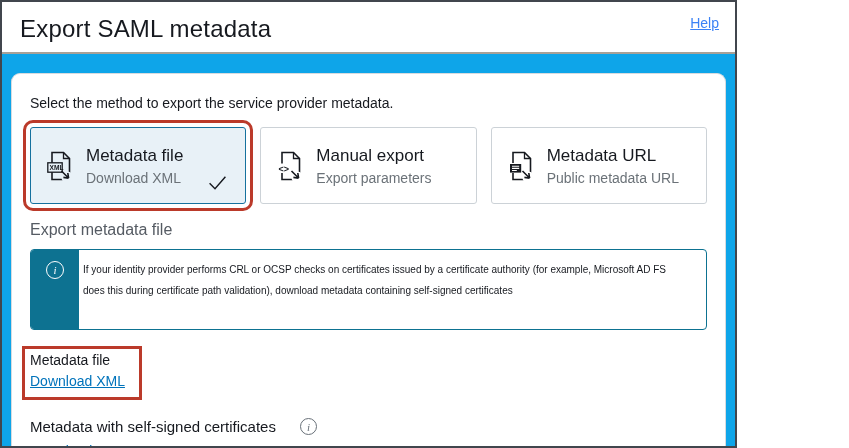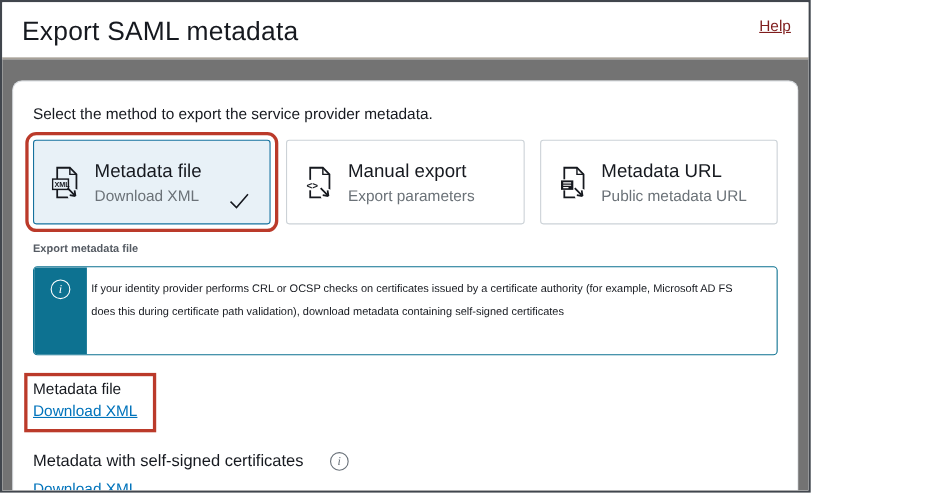--- a/index.html
+++ b/index.html
@@ -12,26 +12,26 @@
     background: #fff;
     display: flex; flex-direction: column;
     overflow: hidden;
   }
 
   
   .header { position: relative; padding: 13px 18px 9px; background: #fff; }
   .page-title { font-size: 24px; font-weight: 400; color: #16191f; letter-spacing: .2px; }
   .help-link {
     position: absolute; right: 16px; top: 13px;
-    color: #7f1d1d; font-size: 14px; text-decoration: underline; cursor: pointer;
+    color: #3b82f6; font-size: 14px; text-decoration: underline; cursor: pointer;
   }
   .divider { border-top: 2px solid #a7a198; }
 
   
-  .content { flex: 1; background: #737373; padding: 19px 9px 0; display: flex; overflow: hidden; }
+  .content { flex: 1; background: #0ea5e9; padding: 19px 9px 0; display: flex; overflow: hidden; }
   .panel {
     flex: 1;
     background: #fff;
     border: 1px solid #d7dbdf; border-bottom: none;
     border-radius: 9px 9px 0 0;
     padding: 18px 18px 0;
     overflow: hidden;
   }
 
   .intro { font-size: 14px; color: #16191f; margin: 3px 0 16px; }
@@ -51,21 +51,21 @@
     outline-offset: 4px;
   }
   .method-text { display: flex; flex-direction: column; }
   .method-title { font-size: 17px; color: #16191f; margin-bottom: 4px; }
   .method-sub { font-size: 14px; color: #6b7278; }
   .check { margin-left: auto; align-self: flex-end; padding-bottom: 3px; }
   .doc-icon { flex: 0 0 auto; }
   .maskfill { fill: #fff; }
   .selected .maskfill { fill: #e8f1f7; }
 
-  .section-heading { font-size: 10px; font-weight: bold; color: #555b63; margin: 0 0 10px; }
+  .section-heading { font-size: 16px; font-weight: normal; color: #555b63; margin: 0 0 10px; }
 
   
   .alert {
     display: flex; border: 1px solid #0d7291; border-radius: 4px;
     background: #fff; margin-bottom: 15px; overflow: hidden; min-height: 81px;
   }
   .alert-strip {
     width: 48px; flex: 0 0 48px; background: #0d7291;
     display: flex; justify-content: center; padding-top: 11px;
   }

